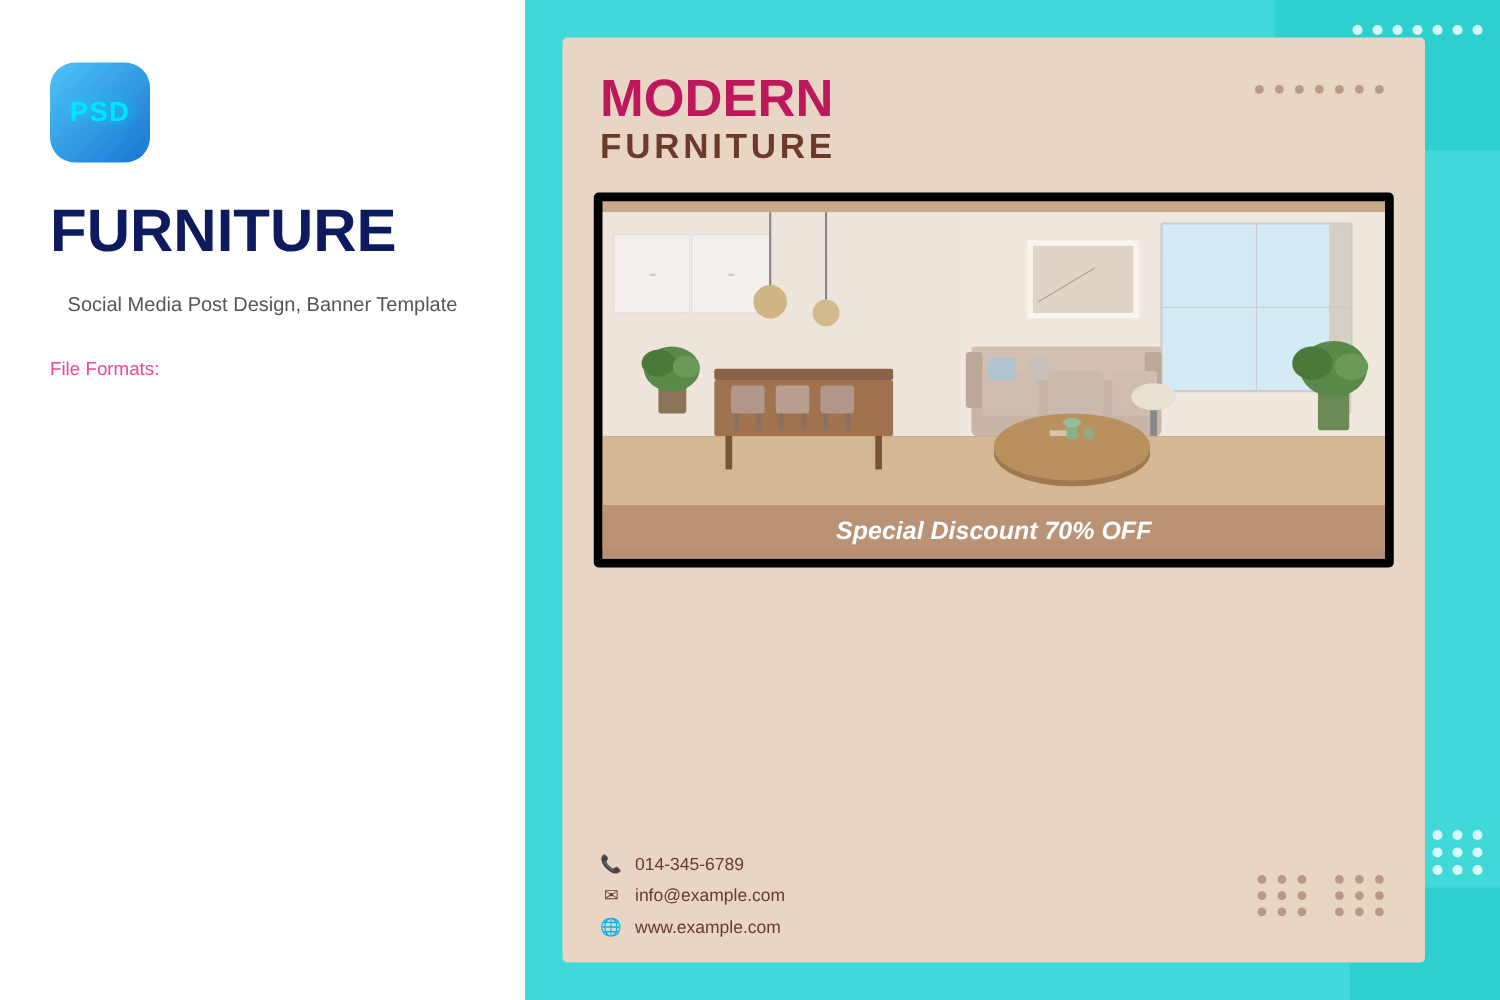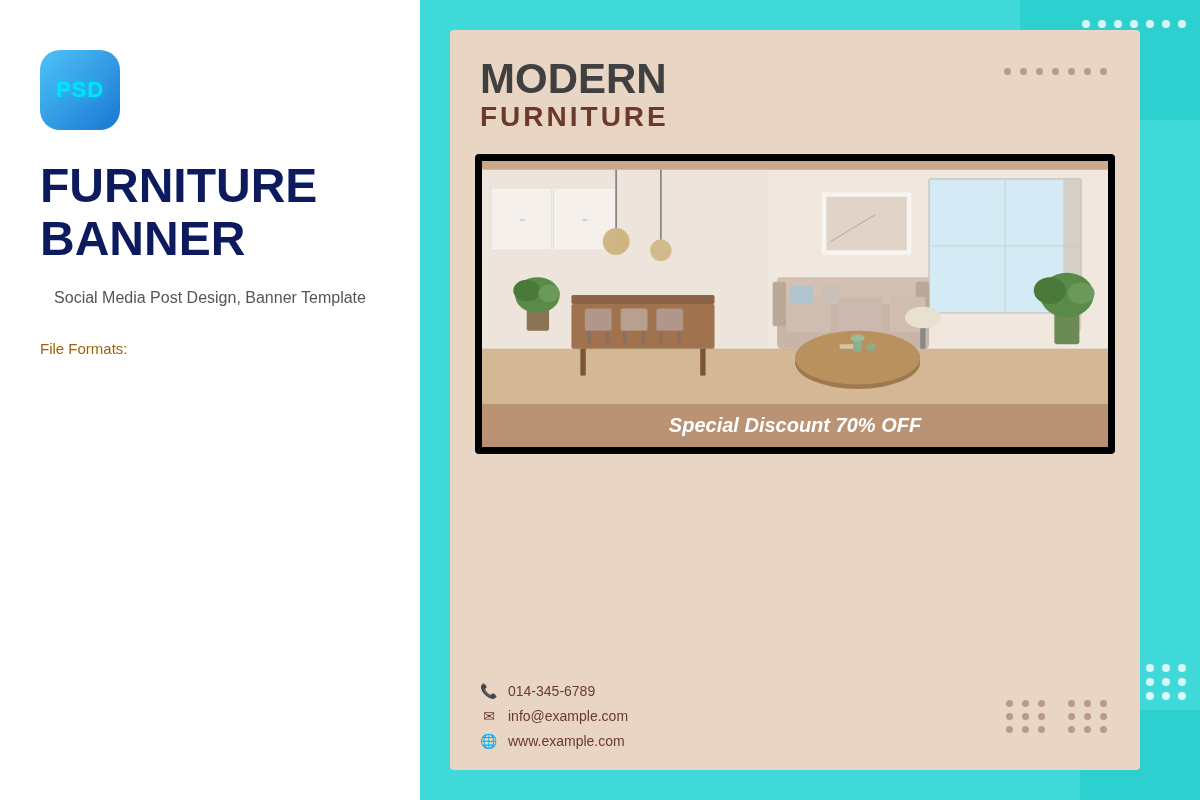--- a/index.html
+++ b/index.html
@@ -57,21 +57,21 @@
     .product-subtitle {
       font-size: 16px;
       color: #555;
       line-height: 1.5;
       margin-bottom: 30px;
       text-align: center;
     }
 
     .file-formats-label {
       font-size: 15px;
-      color: #a16207;
+      color: #ec4899;
       margin-bottom: 8px;
     }
 
     .file-formats-values {
       font-size: 18px;
       font-weight: 900;
       color: #0d1b5e;
       margin-bottom: 40px;
     }
 
@@ -141,21 +141,21 @@
     }
 
     .banner-headline {
       display: flex;
       flex-direction: column;
     }
 
     .banner-title-modern {
       font-size: 42px;
       font-weight: 900;
-      color: #404040;
+      color: #be185d;
       text-transform: uppercase;
       line-height: 1;
     }
 
     .banner-title-furniture {
       font-size: 28px;
       font-weight: 700;
       color: #6b3a2a;
       text-transform: uppercase;
       line-height: 1.2;
@@ -267,21 +267,20 @@
 <body>
 
 <div class="left-panel">
 
   <div class="psd-badge">
     <span class="psd-badge-text">PSD</span>
   </div>
 
   <h1 class="product-title">
     <span>FURNITURE</span><br>
-    <span>BANNER</span>
   </h1>
 
   <p class="product-subtitle">Social Media Post Design, Banner Template</p>
 
   <p class="file-formats-label">File Formats:</p>
 
 
 </div>
 
 <div class="right-panel">

